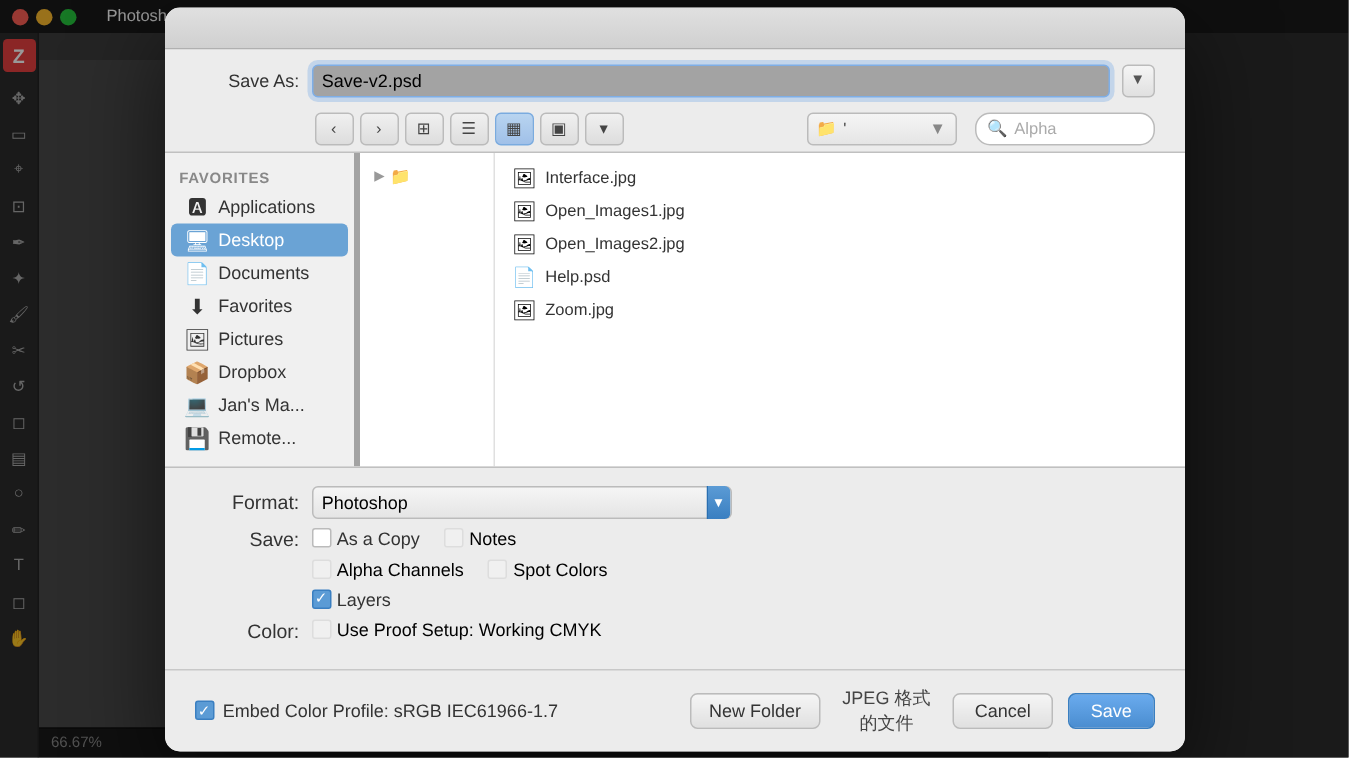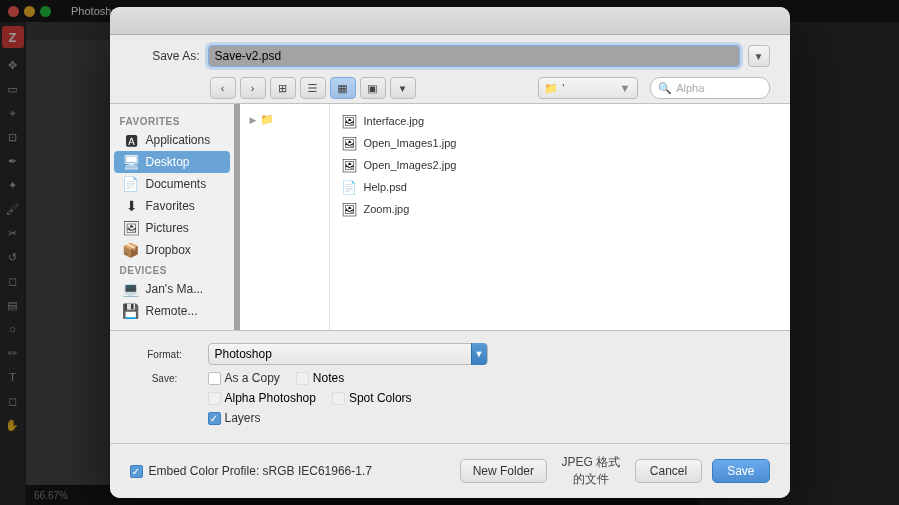--- a/index.html
+++ b/index.html
@@ -254,21 +254,21 @@
       display: flex;
       flex: 1;
       min-height: 170px;
       border-top: 1px solid #c0c0c0;
     }
 
     
     .dialog-sidebar {
       width: 130px;
       background: #f0f0f0;
-      border-right: 6px solid #a3a3a3;
+      border-right: 4px solid #a3a3a3;
       padding: 8px 0;
       overflow-y: auto;
     }
     .sidebar-section-label {
       font-size: 10px;
       font-weight: 600;
       color: #888;
       padding: 4px 10px 2px 10px;
       text-transform: uppercase;
       letter-spacing: 0.5px;
@@ -346,24 +346,24 @@
       border-top: 1px solid #c0c0c0;
       padding: 12px 20px;
     }
     .options-row {
       display: flex;
       align-items: center;
       margin-bottom: 6px;
       gap: 8px;
     }
     .options-label {
-      font-size: 10px;
+      font-size: 13px;
       color: #333;
       width: 70px;
-      text-align: center;
+      text-align: right;
       white-space: nowrap;
     }
     .format-select {
       flex: 1;
       max-width: 280px;
       height: 22px;
       background: linear-gradient(to bottom, #f5f5f5, #e5e5e5);
       border: 1px solid #bbb;
       border-radius: 4px;
       padding: 0 6px;
@@ -381,21 +381,21 @@
       margin: -1px -6px -1px 6px;
       border-left: 1px solid #2a6fb1;
     }
     .options-checkboxes {
       display: flex;
       gap: 16px;
       flex-wrap: wrap;
     }
     .checkbox-item {
       display: flex;
-      align-items: center;
+      align-items: flex-start;
       gap: 4px;
       font-size: 12px;
       color: #333;
       cursor: pointer;
     }
     .checkbox-item.disabled {
       color: #000000;
       cursor: default;
     }
     .cb {
@@ -630,21 +630,20 @@
           <span>Favorites</span>
         </div>
         <div class="sidebar-item">
           <span class="sidebar-icon">🖼</span>
           <span>Pictures</span>
         </div>
         <div class="sidebar-item">
           <span class="sidebar-icon">📦</span>
           <span>Dropbox</span>
         </div>
-        <div class="sidebar-section-label">Devices</div>
         <div class="sidebar-item">
           <span class="sidebar-icon">💻</span>
           <span>Jan's Ma...</span>
         </div>
         <div class="sidebar-item">
           <span class="sidebar-icon">💾</span>
           <span>Remote...</span>
         </div>
       </div>
 
@@ -702,37 +701,44 @@
             <span>Notes</span>
           </label>
         </div>
       </div>
 
       <div class="options-row">
         <span class="options-label"></span>
         <div class="options-checkboxes">
           <label class="checkbox-item disabled">
             <div class="cb disabled"></div>
-            <span>Alpha Photoshop</span>
+            <span>Alpha Channels</span>
           </label>
           <label class="checkbox-item disabled">
             <div class="cb disabled"></div>
             <span>Spot Colors</span>
           </label>
         </div>
       </div>
 
       <div class="options-row">
         <span class="options-label"></span>
         <label class="checkbox-item">
           <div class="cb checked">✓</div>
           <span>Layers</span>
         </label>
       </div>
 
+      <div class="options-row">
+        <span class="options-label">Color:</span>
+        <label class="checkbox-item disabled">
+          <div class="cb disabled"></div>
+          <span>Use Proof Setup: Working CMYK</span>
+        </label>
+      </div>
     </div>
 
     <div class="dialog-footer">
       <div class="footer-left">
         <div class="cb-blue">✓</div>
         <span class="footer-text">Embed Color Profile: sRGB IEC61966-1.7</span>
       </div>
       <div class="footer-spacer"></div>
       <button class="new-folder-btn">New Folder</button>
       <span class="footer-status">JPEG 格式的文件</span>

